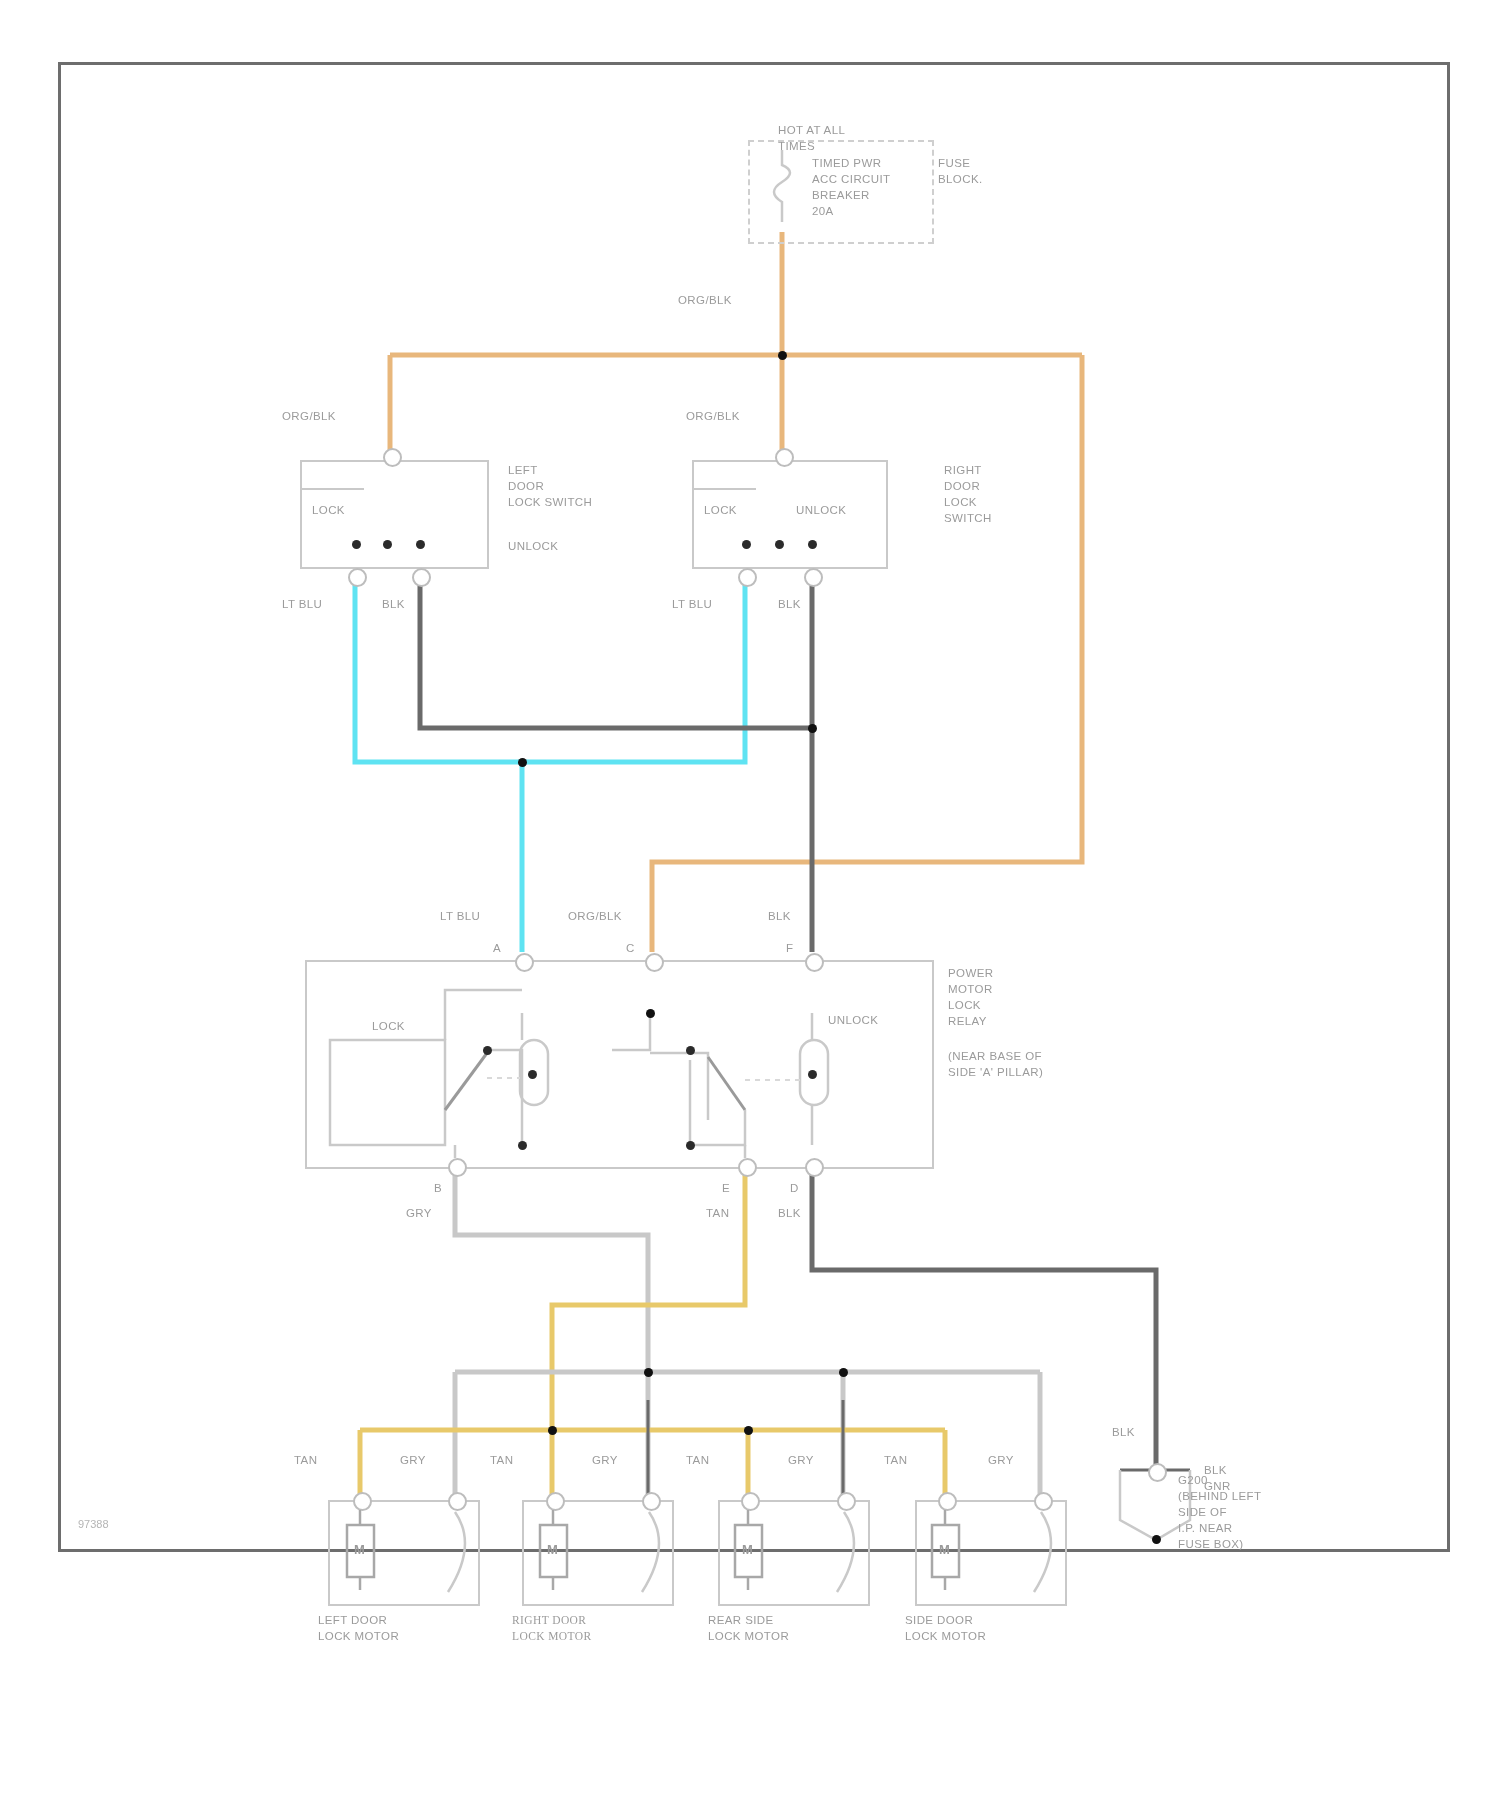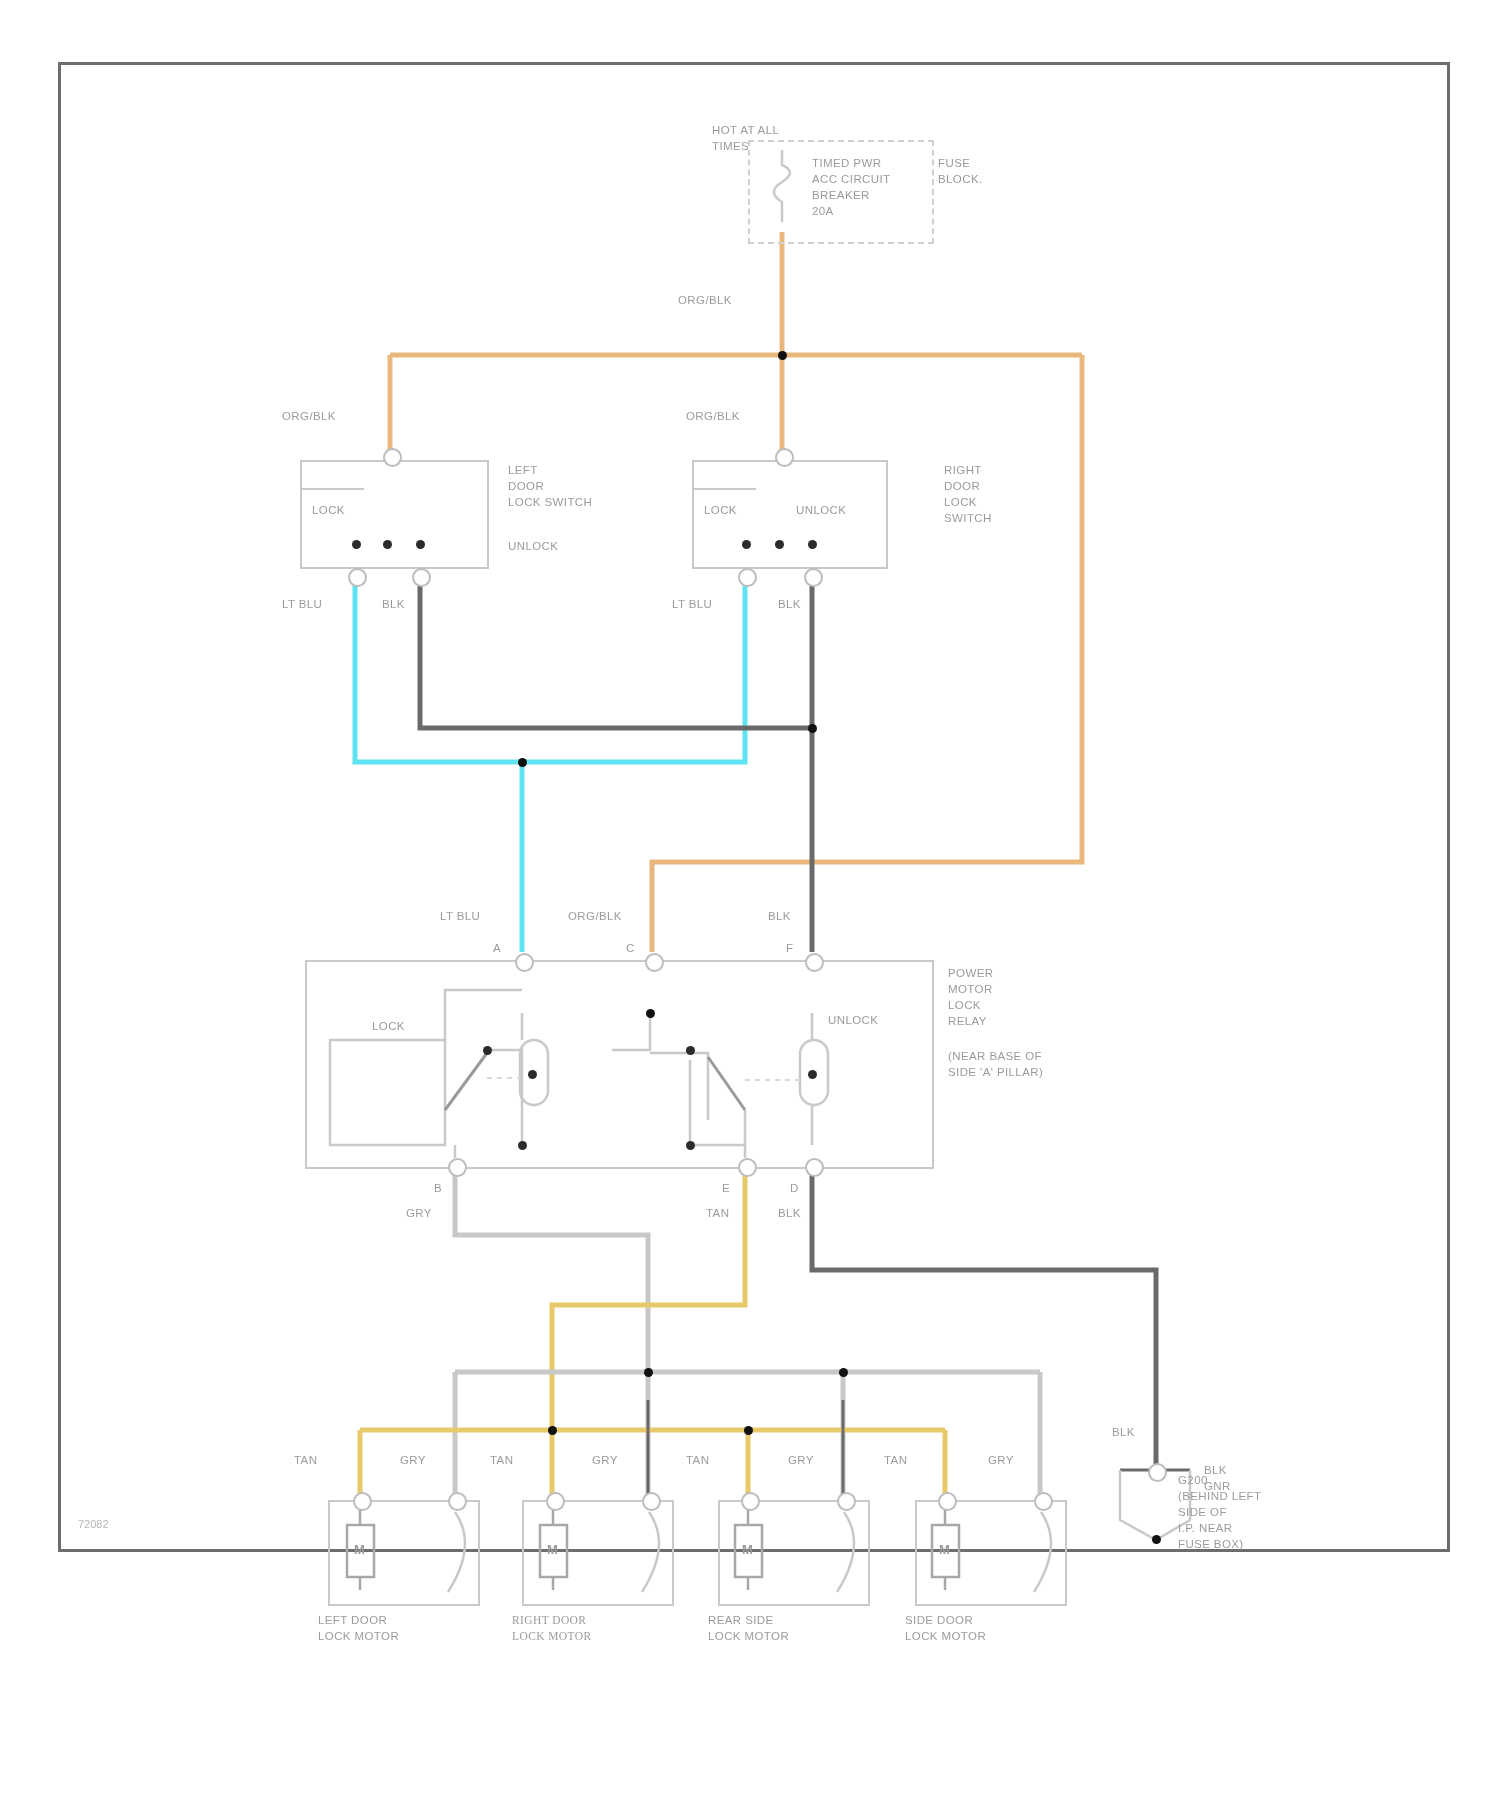--- a/index.html
+++ b/index.html
@@ -69,21 +69,21 @@
     <path d="M 843 1400 L 843 1495" stroke="#6a6a6a" stroke-width="3" fill="none"></path>
 
     <path d="M 1120 1470 L 1190 1470" stroke="#6a6a6a" stroke-width="3" fill="none"></path>
     <path d="M 1120 1470 L 1120 1520 L 1156 1540 L 1190 1520 L 1190 1470" stroke="#c9c9c9" stroke-width="2.5" fill="none"></path>
 
     <path d="M 782 150 L 782 165 Q 798 172 782 182 Q 766 192 782 202 L 782 222" stroke="#c9c9c9" stroke-width="2.5" fill="none"></path>
   </svg>
 
   <div class="dashbox" style="left:748px;top:140px;width:182px;height:100px;"></div>
 
-  <div class="lbl" style="left:712px;top:122px;">HOT AT ALL
+  <div class="lbl" style="left:778px;top:122px;">HOT AT ALL
 TIMES</div>
   <div class="lbl" style="left:812px;top:155px;">TIMED PWR
 ACC CIRCUIT
 BREAKER
 20A</div>
   <div class="lbl" style="left:938px;top:155px;">FUSE
 BLOCK.</div>
   <div class="lbl" style="left:678px;top:292px;">ORG/BLK</div>
 
   <div class="node" style="left:778px;top:351px;"></div>
@@ -274,15 +274,15 @@
   <div class="term" style="left:1148px;top:1463px;"></div>
   <div class="lbl" style="left:1204px;top:1462px;">BLK
 GNR</div>
   <div class="node" style="left:1152px;top:1535px;"></div>
   <div class="lbl" style="left:1178px;top:1472px;">G200
 (BEHIND LEFT
 SIDE OF
 I.P. NEAR
 FUSE BOX)</div>
 
-  <div class="code" style="left:78px;top:1518px;">72082</div>
+  <div class="code" style="left:78px;top:1518px;">97388</div>
 
 </div>
 
 </body></html>

